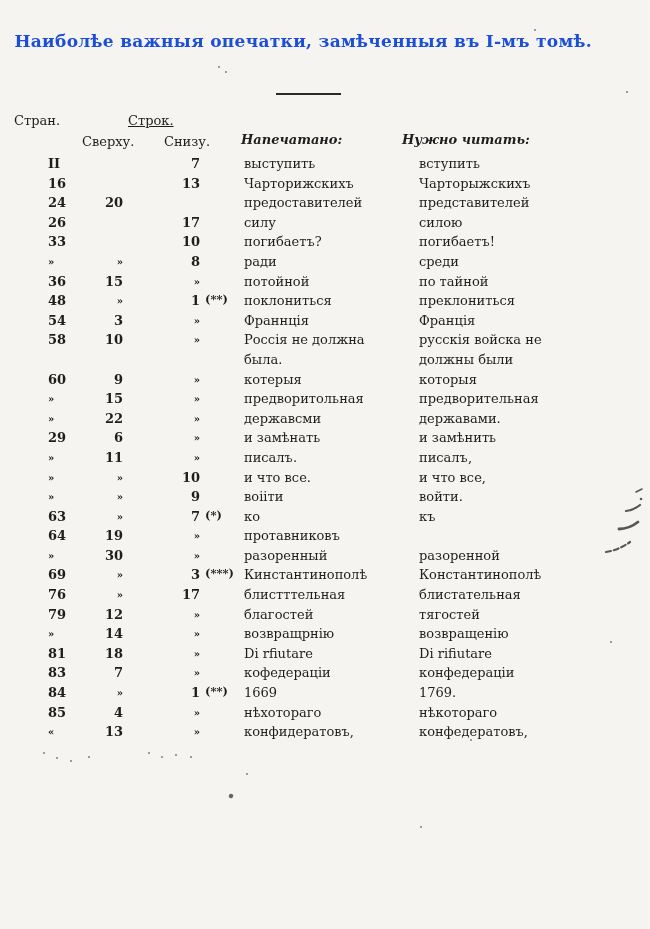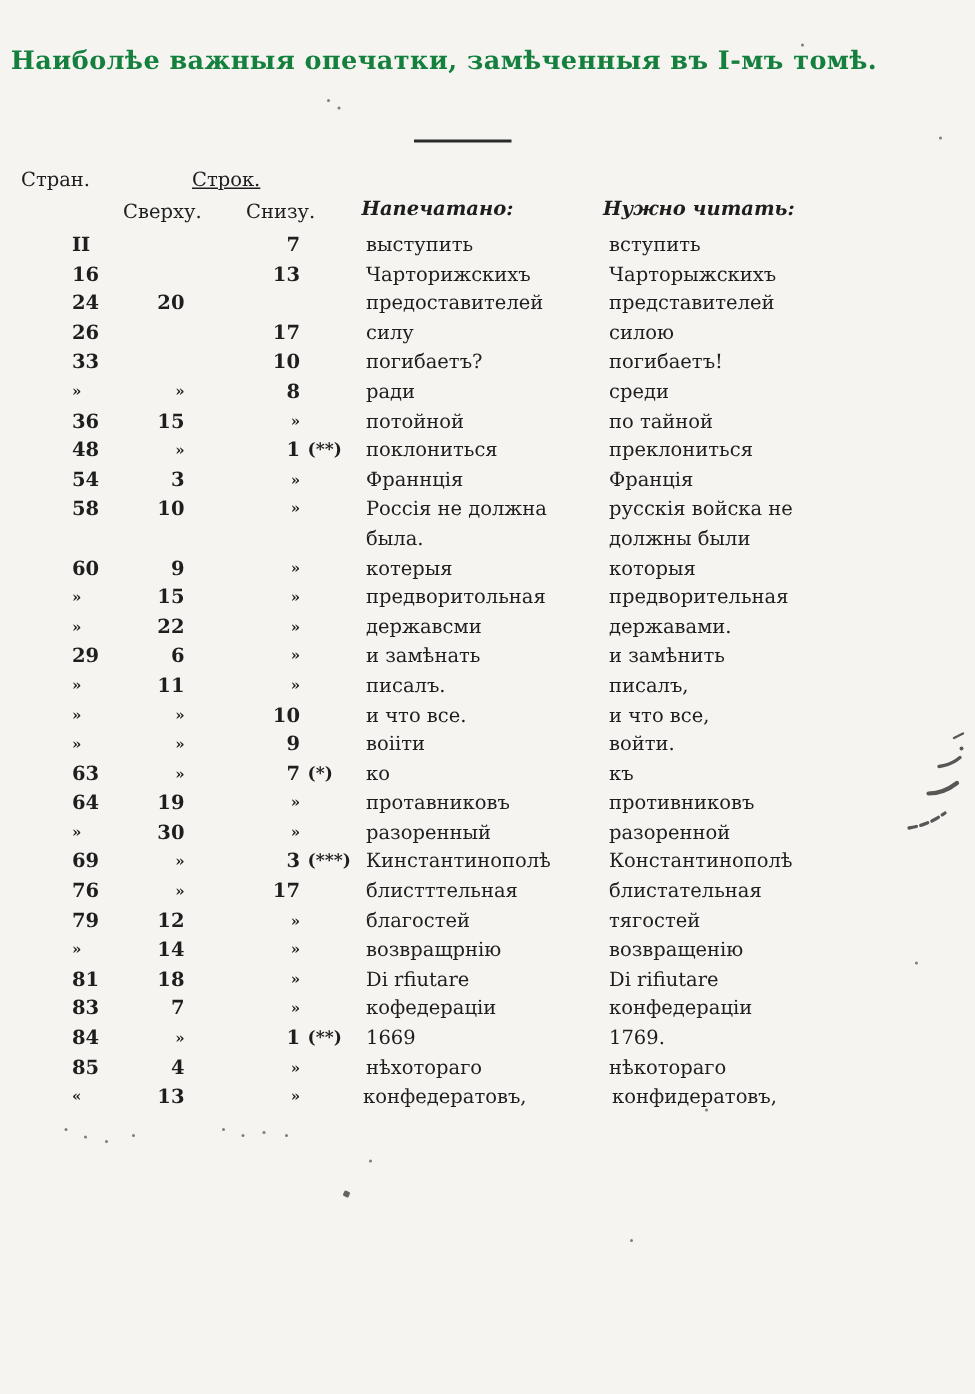--- a/index.html
+++ b/index.html
@@ -7,44 +7,44 @@
     width:650px;height:929px;
     background:#f5f4f1;
     position:relative;
     font-family:"DejaVu Serif", serif;
     color:#1e1e1e;
     overflow:hidden;
   }
   .page{position:absolute;inset:0;}
   .title{
     position:absolute;top:31px;left:0;width:592px;
-    text-align:center;
+    text-align:right;
     font-size:17px;font-weight:bold;letter-spacing:.3px;
-    color:#15803d;
+    color:#1d4ed8;
   }
   .rule{
     position:absolute;top:93px;left:276px;width:65px;height:2px;
     background:#2a2a2a;
   }
   .hdr{position:absolute;font-size:13px;white-space:nowrap;}
   .h-stran{top:113px;left:14px;text-align:center;}
   .h-strok{top:113px;left:128px;text-decoration:underline;}
   .h-sverhu{top:134px;left:82px;}
   .h-snizu{top:134px;left:164px;}
   .hdr-it{font-style:italic;font-weight:bold;font-size:13px;}
   .h-napech{top:132px;left:241px;}
   .h-nuzhno{top:132px;left:402px;}
   .rows{position:absolute;top:154px;left:0;width:650px;font-size:13px;}
   .row{display:grid;grid-template-columns:48px 75px 77px 40px 164px 1fr;line-height:19.6px;}
   .c{white-space:pre-line;}
   .c-page,.c-top,.c-bottom{text-align:right;font-weight:bold;}
   .c-page{padding-right:3px;padding-left:48px;}
   .c-note{padding-left:5px;font-size:11.5px;position:relative;top:-1px;font-weight:bold;}
   .c-printed{padding-left:4px;}
-  .c-correct{padding-left:2px;}
+  .c-correct{padding-left:2px;margin-left:13px;}
   .dit{font-size:10px;}
   .sp{position:absolute;width:2px;height:2px;border-radius:50%;background:#4a4a4a;opacity:.7;}
   .sp.big{width:4px;height:4px;opacity:.85;border-radius:1px;transform:rotate(25deg);}
   .marginalia{position:absolute;left:592px;top:484px;}
 </style>
 </head>
 <body>
 
 <div class="page">
 
@@ -205,21 +205,20 @@
     <span class="c c-note">(*)</span>
     <span class="c c-printed">ко</span>
     <span class="c c-correct">къ</span>
   </div>
       <div class="row">
     <span class="c c-page">64</span>
     <span class="c c-top">19</span>
     <span class="c c-bottom dit">»</span>
     <span class="c c-note"></span>
     <span class="c c-printed">протавниковъ</span>
-    <span class="c c-correct">противниковъ</span>
   </div>
       <div class="row">
     <span class="c c-page dit">»</span>
     <span class="c c-top">30</span>
     <span class="c c-bottom dit">»</span>
     <span class="c c-note"></span>
     <span class="c c-printed">разоренный</span>
     <span class="c c-correct">разоренной</span>
   </div>
       <div class="row">
@@ -284,22 +283,22 @@
     <span class="c c-bottom dit">»</span>
     <span class="c c-note"></span>
     <span class="c c-printed">нѣхотораго</span>
     <span class="c c-correct">нѣкотораго</span>
   </div>
       <div class="row">
     <span class="c c-page dit">«</span>
     <span class="c c-top">13</span>
     <span class="c c-bottom dit">»</span>
     <span class="c c-note"></span>
+    <span class="c c-printed">конфидератовъ,</span>
     <span class="c c-correct">конфедератовъ,</span>
-    <span class="c c-printed">конфидератовъ,</span>
   </div>
     </div>
 
   <svg class="marginalia" width="58" height="100" viewBox="0 0 58 100">
     <g fill="none" stroke="#3c3c3c" stroke-linecap="round" opacity="0.85">
       <path d="M44 8 l6 -3" stroke-width="1.6"></path>
       <path d="M34 27 q8 -1 14 -6" stroke-width="2.2"></path>
       <path d="M27 45 q10 0 19 -7" stroke-width="2.8"></path>
       <path d="M14 68 q13 -2 24 -10" stroke-width="2.2" stroke-dasharray="5 3"></path>
       <circle cx="49" cy="15" r="1.3" fill="#3c3c3c" stroke="none"></circle>

